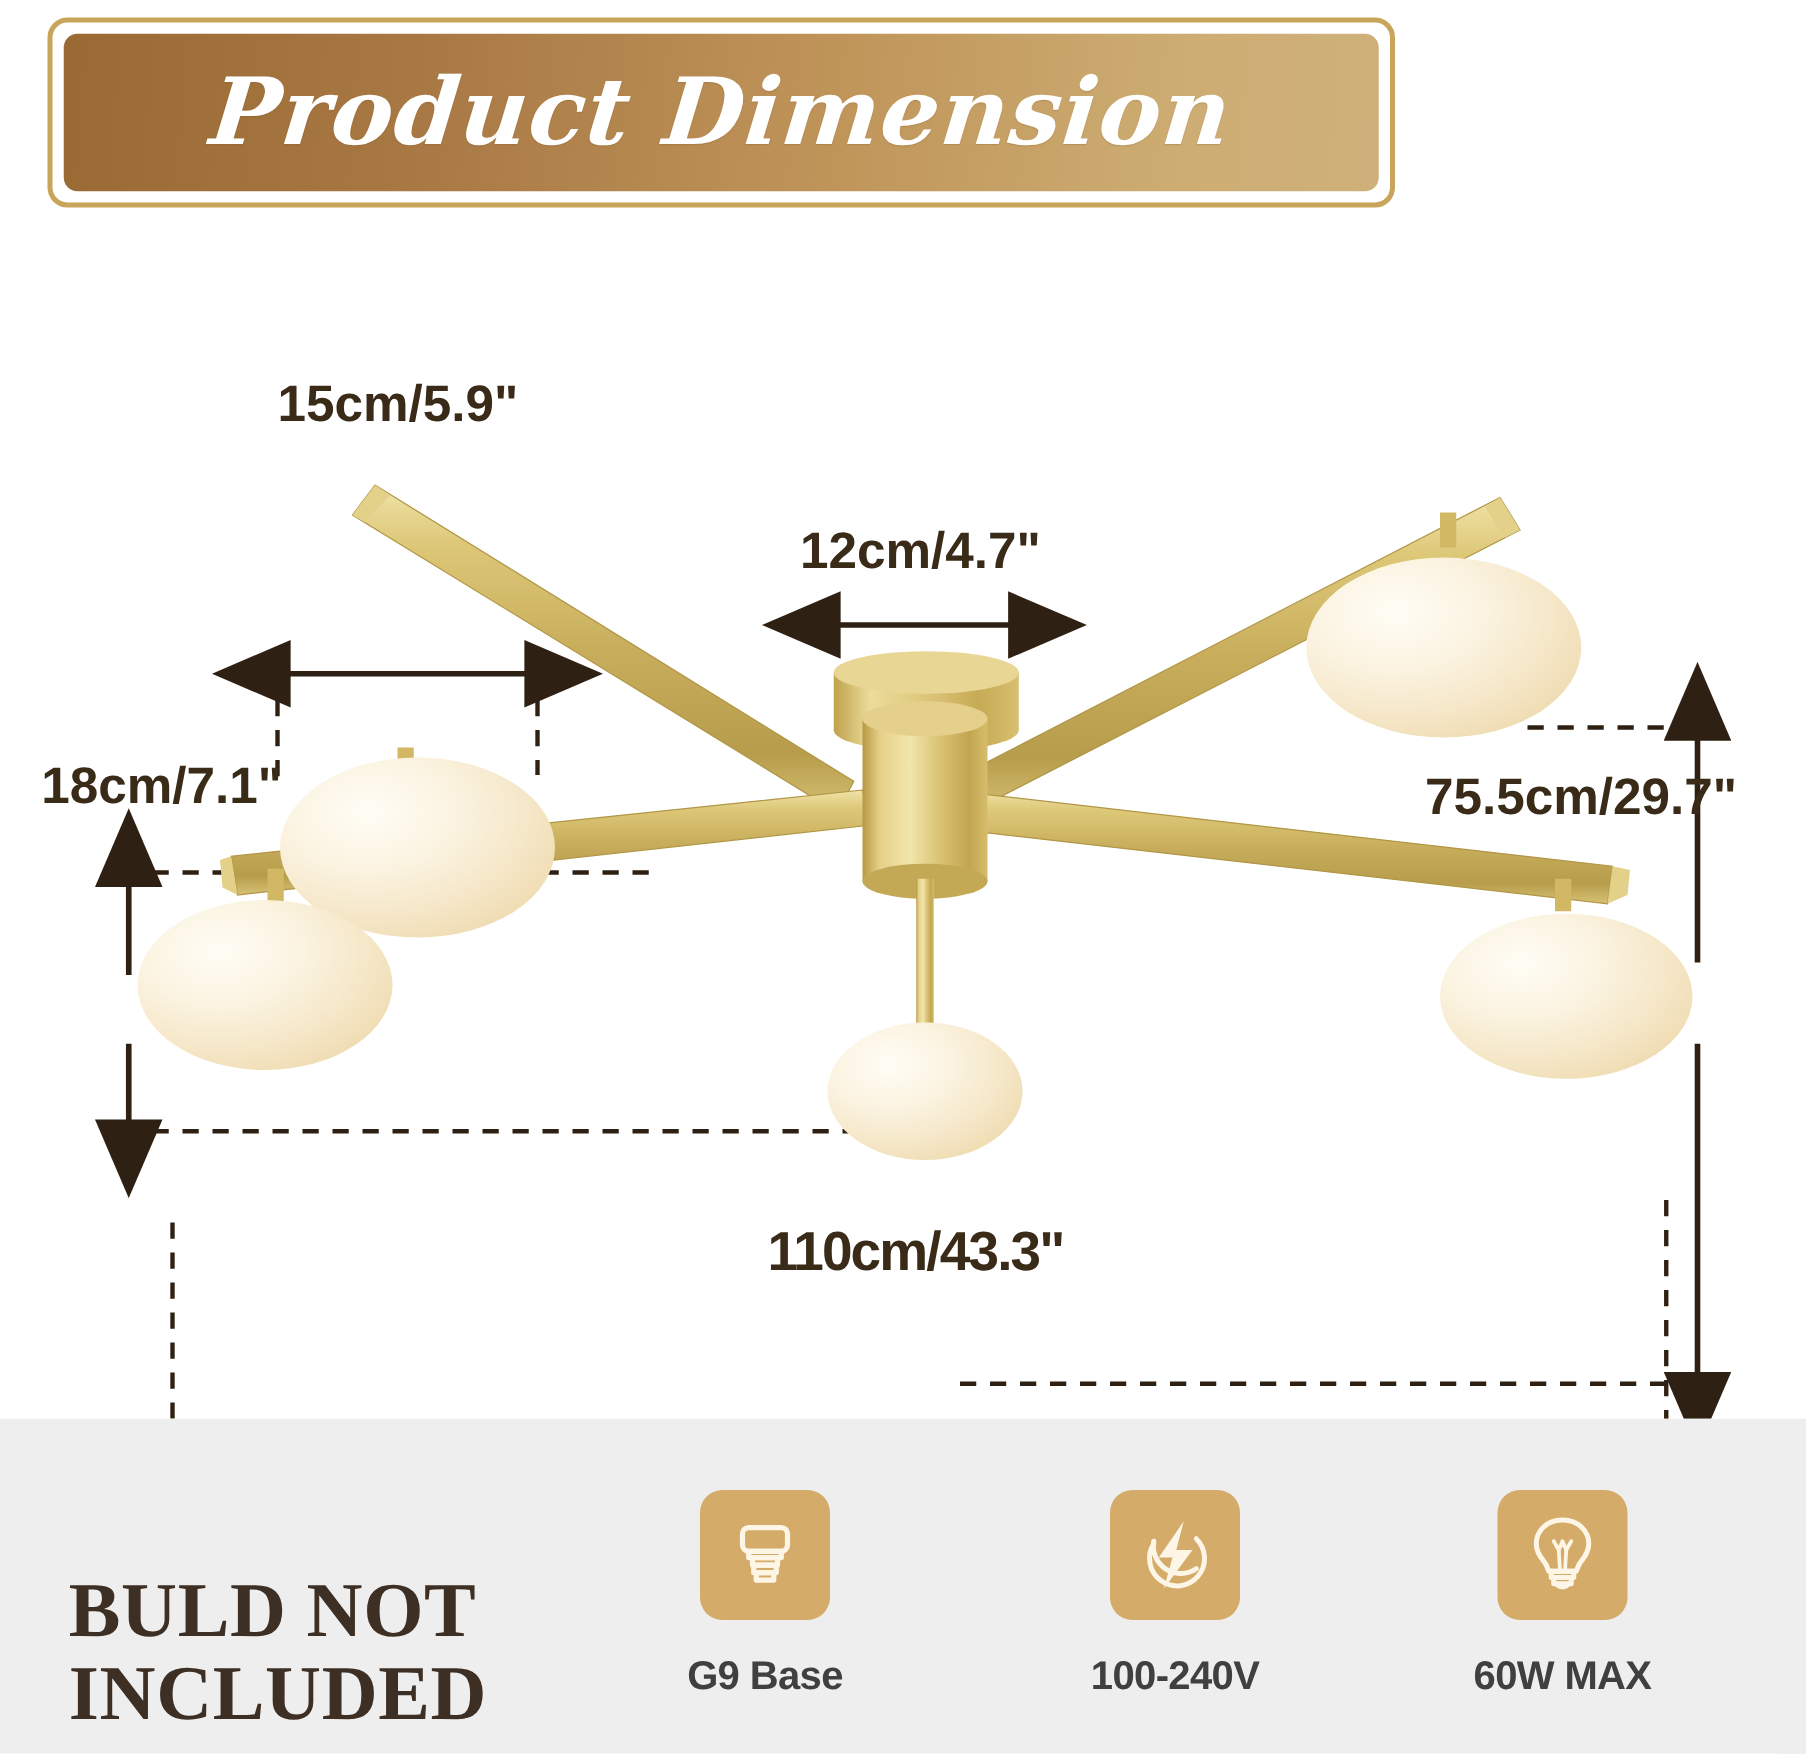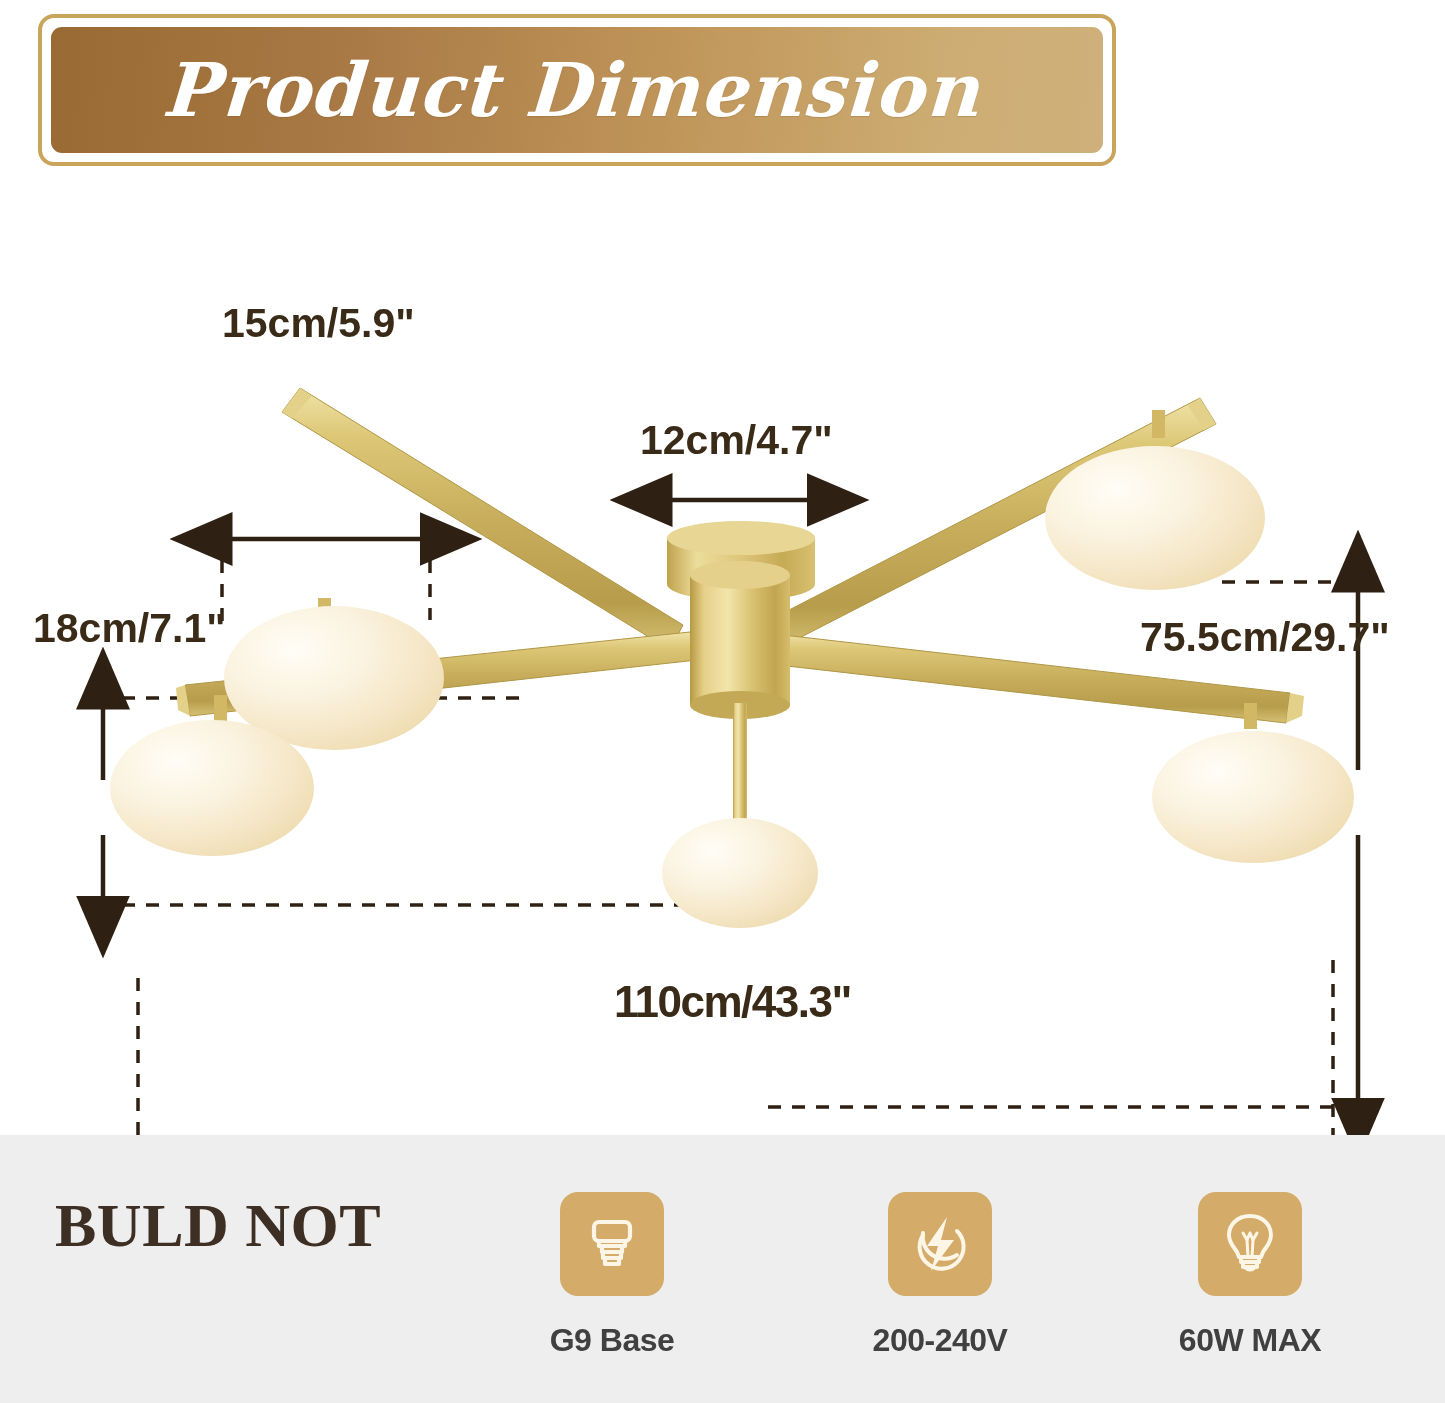--- a/index.html
+++ b/index.html
@@ -83,21 +83,21 @@
     top: 1135px;
     width: 1445px;
     height: 268px;
     background: #eeeeee;
     display: flex;
     align-items: center;
   }
   #bulb-not-included {
     position: absolute;
     left: 55px;
-    top: 1192px;
+    top: 1256px;
     width: 420px;
     color: #3d2f23;
     font-family: "Liberation Serif", serif;
     font-weight: bold;
     font-size: 62px;
     line-height: 1.07;
     letter-spacing: 0.5px;
   }
   .spec {
     position: absolute;
@@ -291,20 +291,21 @@
 <div class="dim-label" id="label-15">15cm/5.9"</div>
 <div class="dim-label" id="label-12">12cm/4.7"</div>
 <div class="dim-label" id="label-18">18cm/7.1"</div>
 <div class="dim-label" id="label-755">75.5cm/29.7"</div>
 <div class="dim-label" id="label-110">110cm/43.3"</div>
 
 <div id="bottom-strip"></div>
 
 <div id="bulb-not-included">
   <div>BULD NOT</div>
+  <div>INCLUDED</div>
 </div>
 
 <div class="spec" id="spec-0">
   <div class="spec-tile">
     <svg width="62" height="62" viewBox="0 0 62 62" fill="none" stroke="#fdf6e6" stroke-width="4.2" stroke-linejoin="round" stroke-linecap="round">
       <rect x="13" y="9" width="36" height="19" rx="5"></rect>
       <path d="M17 28 h28"></path>
       <path d="M18 28 v5 h26 v-5"></path>
       <path d="M20 33 h22"></path>
       <path d="M21 33 v6 h20 v-6"></path>
@@ -318,21 +319,21 @@
 </div>
 
 <div class="spec" id="spec-1">
   <div class="spec-tile">
     <svg width="66" height="66" viewBox="0 0 66 66" fill="none">
       <path d="M50 20 a22 22 0 1 1 -34 4" stroke="#fdf6e6" stroke-width="4" stroke-linecap="round"></path>
       <path d="M16 22 a22 22 0 0 0 34 22" stroke="#fdf6e6" stroke-width="4" stroke-linecap="round"></path>
       <path d="M40 6 L20 35 h11 L24 60 L47 29 H34 Z" fill="#fdf6e6"></path>
     </svg>
   </div>
-  <div class="spec-label">200-240V</div>
+  <div class="spec-label">100-240V</div>
 </div>
 
 <div class="spec" id="spec-2">
   <div class="spec-tile">
     <svg width="66" height="66" viewBox="0 0 66 66" fill="none" stroke="#fdf6e6" stroke-width="4" stroke-linecap="round" stroke-linejoin="round">
       <path d="M33 5 C20 5 12 14 12 24 c0 8 5 12 8 17 l2 5 h22 l2-5 c3-5 8-9 8-17 0-10-8-19-21-19 Z"></path>
       <path d="M24 46 h18"></path>
       <path d="M24 46 v5 h18 v-5"></path>
       <path d="M25 51 h16"></path>
       <path d="M26 51 v5 h14 v-5"></path>

